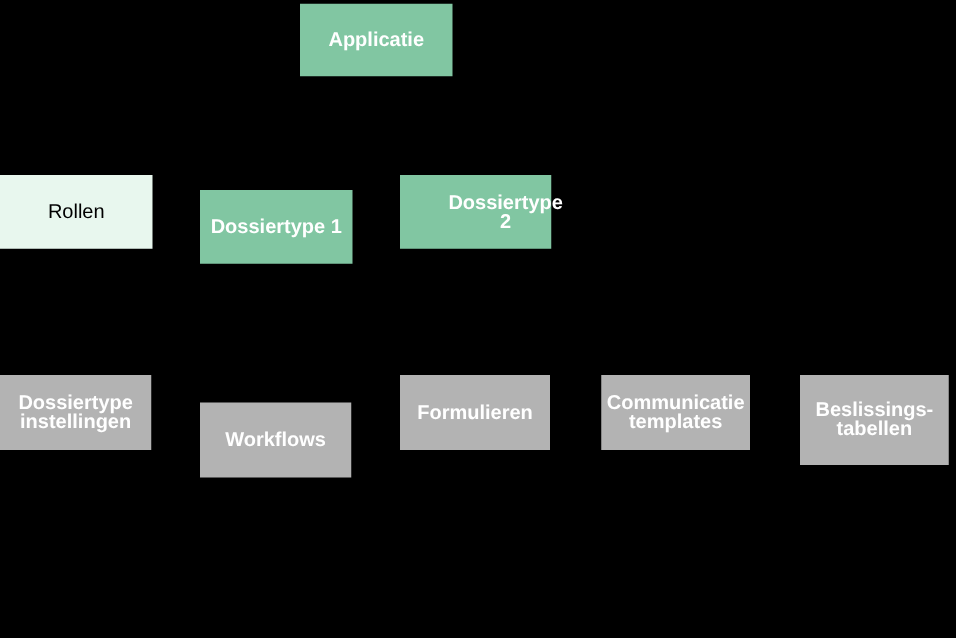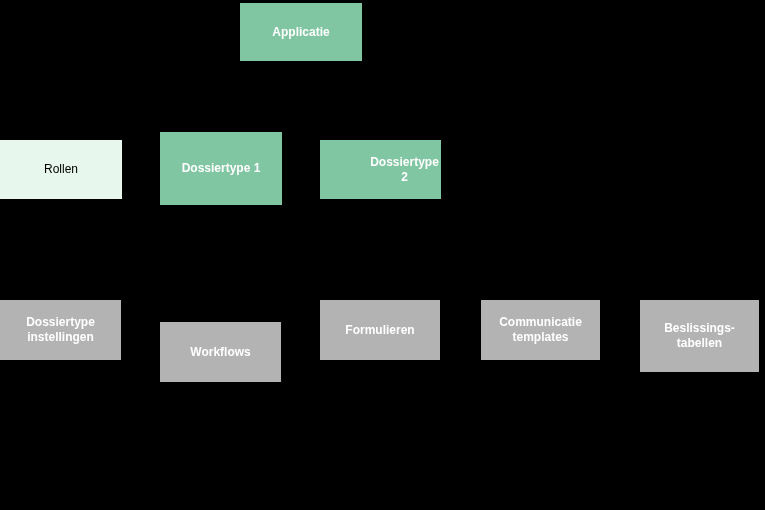--- a/index.html
+++ b/index.html
@@ -17,38 +17,38 @@
   }
   .node {
     position: absolute;
     display: flex;
     align-items: center;
     justify-content: center;
     text-align: center;
     box-sizing: border-box;
   }
   .node .label {
-    font-size: 12px;
+    font-size: 16px;
     font-weight: bold;
     color: #ffffff;
     line-height: 15px;
     white-space: pre-line;
   }
   .node.green { background: #81C6A2; }
   .node.gray  { background: #B3B3B3; }
   .node.mint  { background: #E8F7EE; }
   .node.mint .label {
     color: #000000;
     font-weight: normal;
   }
   
   #node-applicatie { left: 240px; top: 3px;   width: 122px; height: 58px; }
   
   #node-rollen       { left: 0px;   top: 140px; width: 122px; height: 59px; }
-  #node-dossiertype1 { left: 160px; top: 132px; width: 122px; height: 73px; }
+  #node-dossiertype1 { left: 160px; top: 152px; width: 122px; height: 59px; }
   #node-dossiertype2 { left: 320px; top: 140px; width: 121px; height: 59px; padding-left: 48px; }
   #node-dossiertype3 { left: 480px; top: 140px; width: 121px; height: 59px; }
   
   #node-dossiertype-instellingen { left: 0px;   top: 300px; width: 121px; height: 60px; }
   #node-workflows                { left: 160px; top: 300px; width: 121px; height: 60px; margin-top: 22px; }
   #node-formulieren              { left: 320px; top: 300px; width: 120px; height: 60px; align-items: center; }
   #node-communicatie-templates   { left: 481px; top: 300px; width: 119px; height: 60px; }
   #node-beslissings-tabellen     { left: 640px; top: 300px; width: 119px; height: 72px; }
 </style>
 </head>

